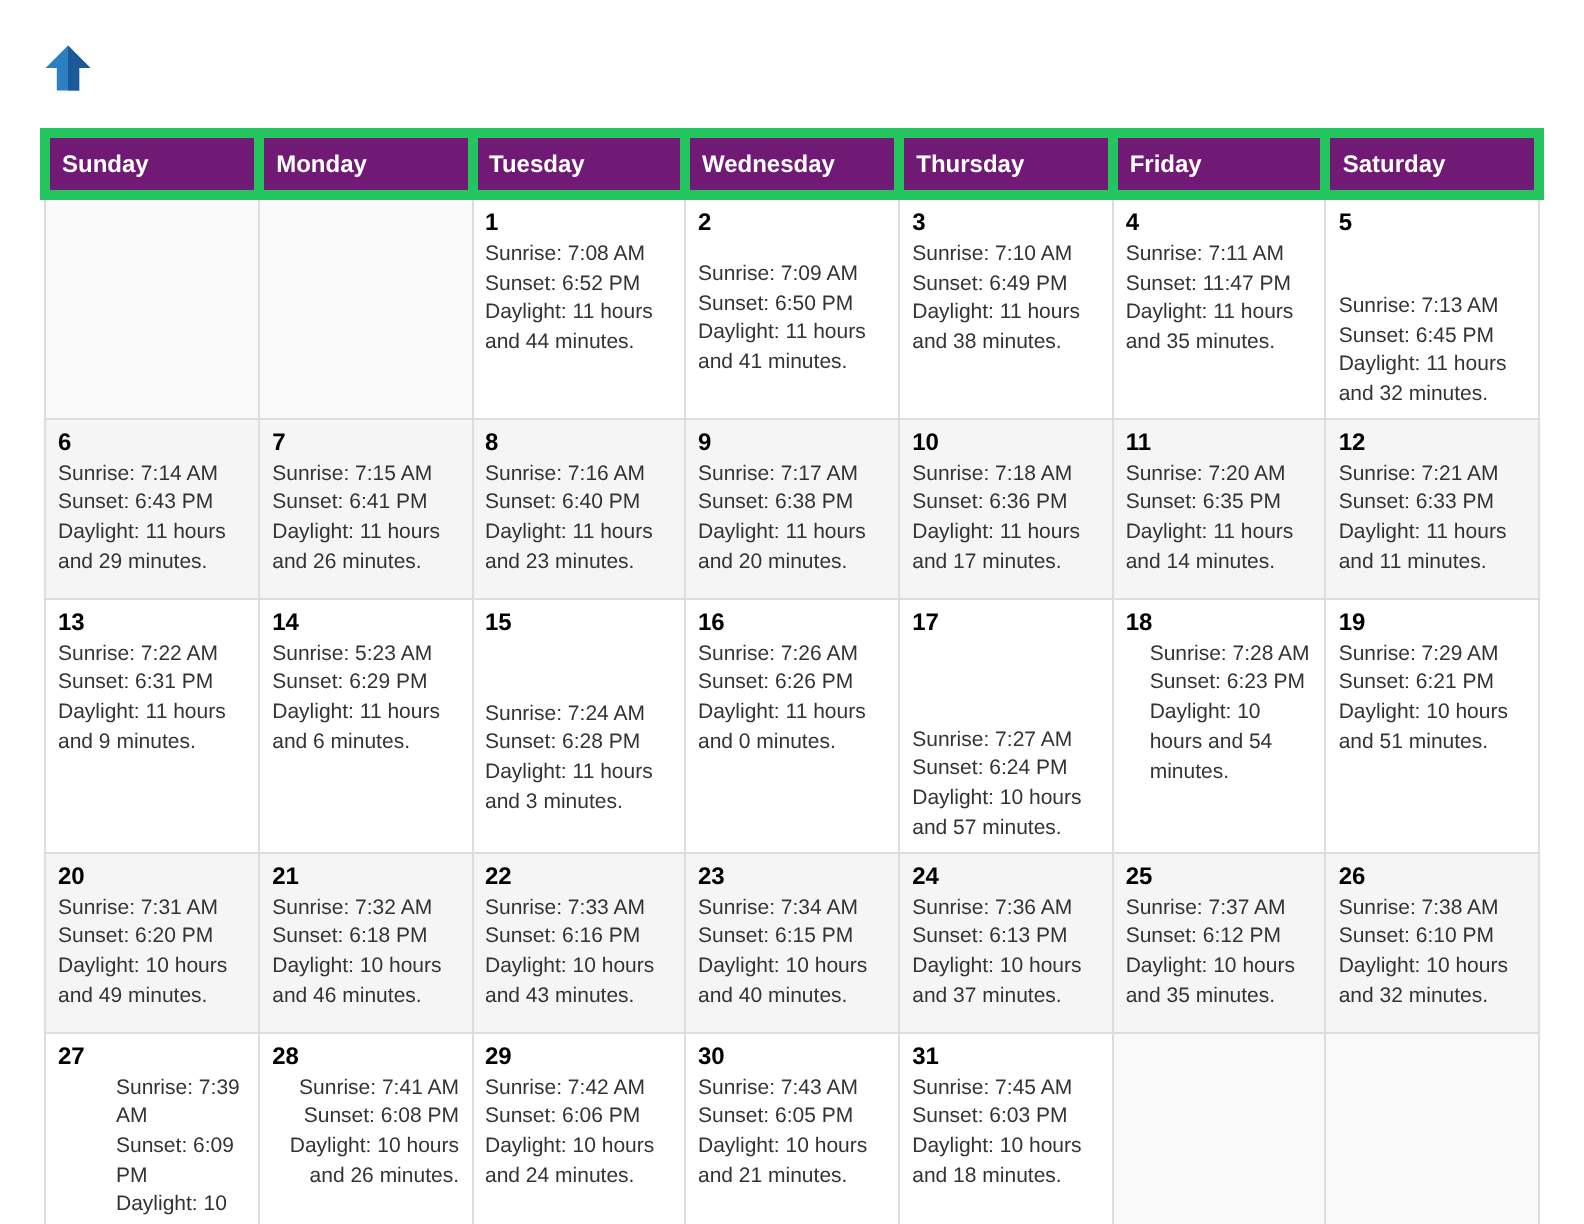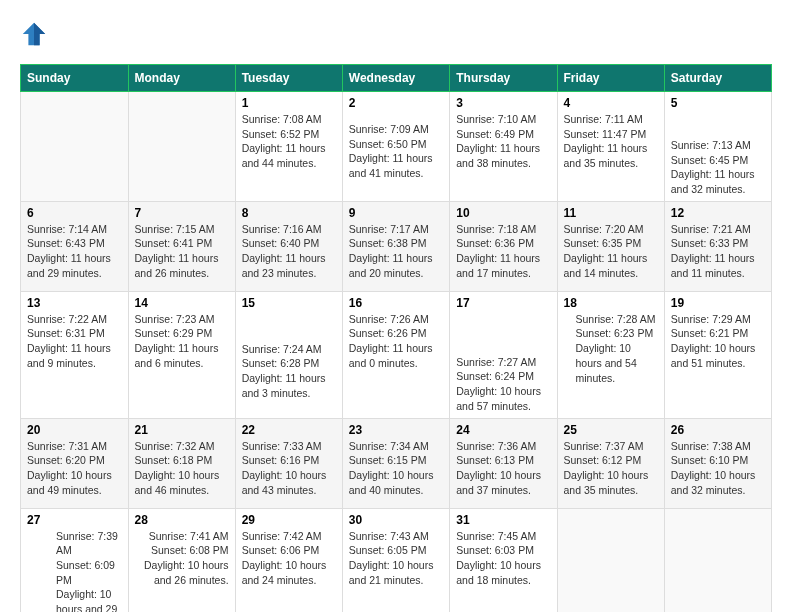--- a/index.html
+++ b/index.html
@@ -44,27 +44,27 @@
     .location {
       font-size: 15px;
       color: #555;
     }
     table {
       width: 100%;
       border-collapse: collapse;
       font-size: 11px;
     }
     thead tr th {
-      background-color: #0f766e;
+      background-color: #701a75;
       color: #fff;
       text-align: left;
       padding: 6px 6px;
       font-size: 12px;
       font-weight: bold;
-      border: 1px solid #22c55e;
+      border: 5px solid #22c55e;
     }
     tbody tr td {
       border: 1px solid #ddd;
       padding: 4px 6px;
       vertical-align: top;
       width: 108px;
       min-height: 80px;
       height: 90px;
       background: #fff;
     }
@@ -200,21 +200,21 @@
       </tr>
       <tr>
         <td>
           <span class="day-num">13</span>
           <div class="day-info" style="white-space: pre-line;">Sunrise: 7:22 AM
 Sunset: 6:31 PM
 Daylight: 11 hours and 9 minutes.</div>
         </td>
         <td>
           <span class="day-num">14</span>
-          <div class="day-info" style="white-space: pre-line;">Sunrise: 7:23 AM
+          <div class="day-info" style="white-space: pre-line;">Sunrise: 5:23 AM
 Sunset: 6:29 PM
 Daylight: 11 hours and 6 minutes.</div>
         </td>
         <td>
           <span class="day-num">15</span>
           <div class="day-info" style="white-space: pre-line; margin-top: 32px;">Sunrise: 7:24 AM
 Sunset: 6:28 PM
 Daylight: 11 hours and 3 minutes.</div>
         </td>
         <td>

